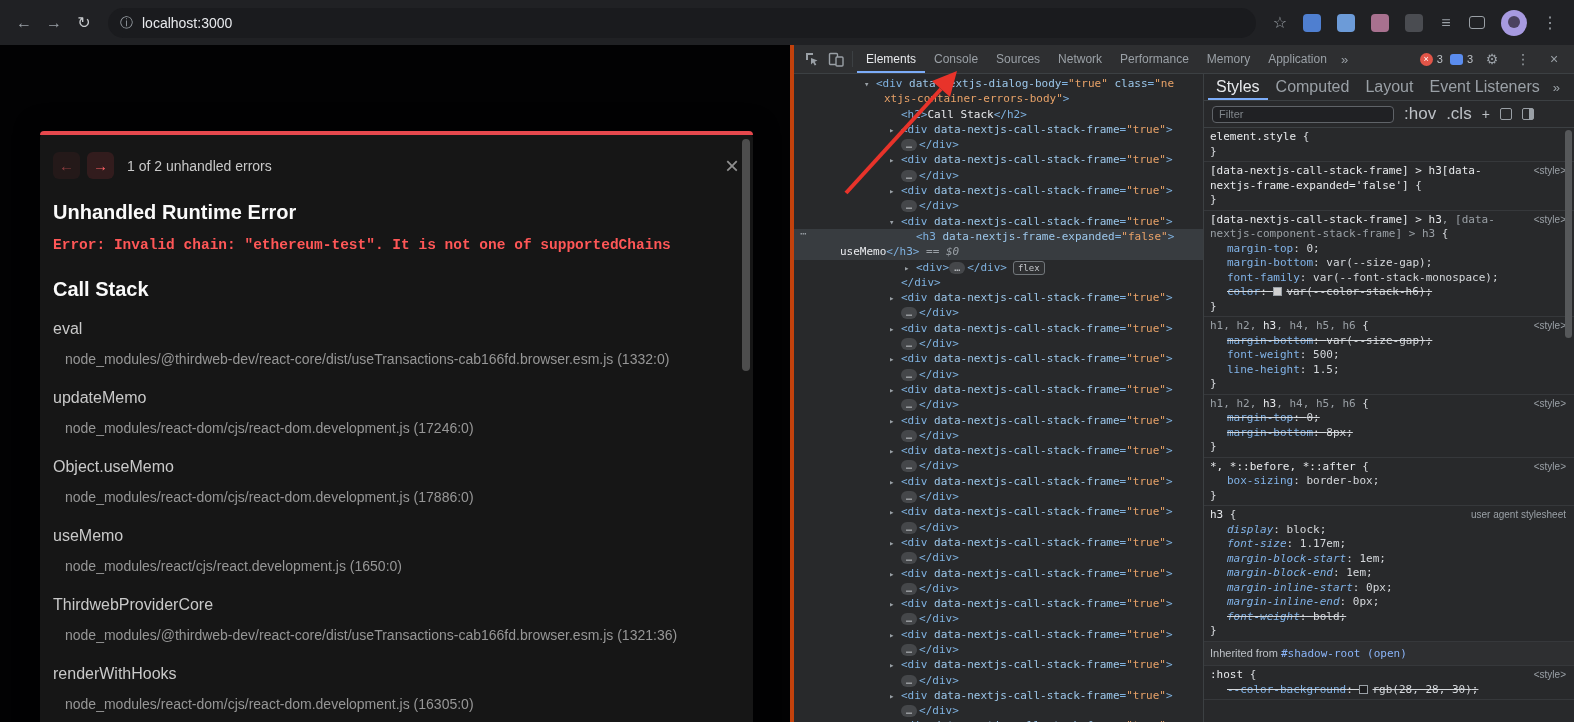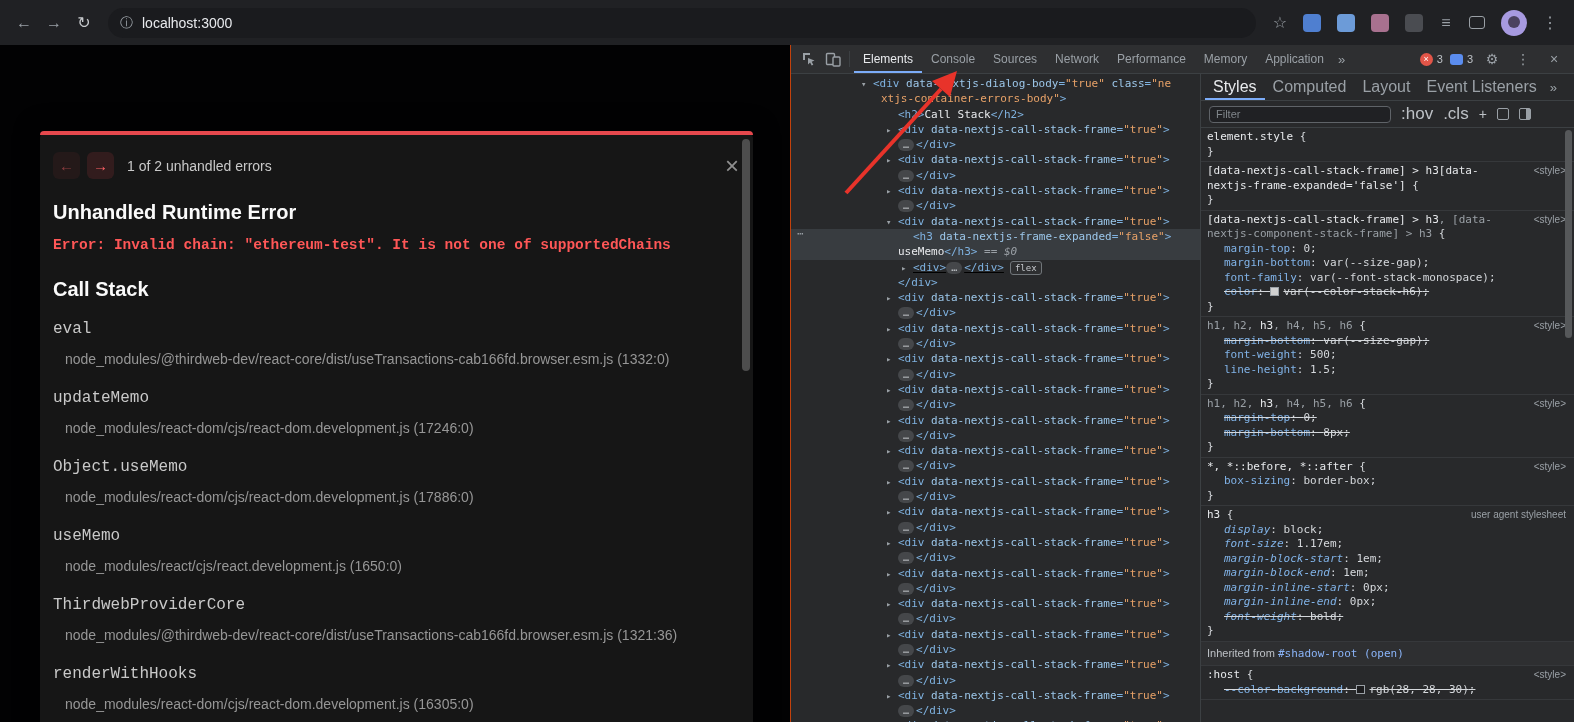--- a/index.html
+++ b/index.html
@@ -25,26 +25,26 @@
   .topline{height:4px;background:#e5484d;border-radius:7px 7px 0 0}
   .dlg-head{display:flex;align-items:center;padding:17px 14px 0 13px}
   .navbtn{width:27px;height:27px;border-radius:6px;background:rgba(229,72,77,.14);color:#ff6166;display:flex;align-items:center;justify-content:center;font-size:15px;margin-right:7px;flex:0 0 auto}
   .navbtn.prev{opacity:.5}
   .pag{color:#c9c9c9;font-size:14px;margin-left:6px}
   .dlg-close{margin-left:auto;color:#8f8f8f;font-size:24px;line-height:1}
   .dlg-title{margin:22px 13px 4px;font-size:20px;font-weight:bold;color:#fafafa}
   .dlg-msg{margin:13px 13px 0;font-family:"Liberation Mono",monospace;font-weight:bold;font-size:14.5px;color:#ff5757;white-space:nowrap}
   .dlg-cs{margin:25px 13px 0;font-size:20px;font-weight:bold;color:#fafafa}
   #frames{margin:0 13px}
-  .fname{font-family:Liberation Mono, monospace;font-size:16px;color:#c9c9c9;margin-top:19px}
+  .fname{font-family:Liberation Sans, sans-serif;font-size:16px;color:#c9c9c9;margin-top:19px}
   .floc{margin:13px 0 22px 12px;font-size:14px;color:#969696;white-space:nowrap}
   .dlg-scroll{position:absolute;right:3px;top:8px;width:8px;height:232px;background:#4d4d4d;border-radius:4px}
 
   
-  .devtools{position:absolute;top:45px;left:790px;right:0;bottom:0;background:#28292b;border-left:1px solid #c2410c;display:flex;flex-direction:column}
+  .devtools{position:absolute;top:45px;left:790px;right:0;bottom:0;background:#28292b;border-left:4px solid #c2410c;display:flex;flex-direction:column}
   .dt-toolbar{flex:0 0 29px;display:flex;align-items:center;border-bottom:1px solid #3c4043;background:#2e2f31;padding:0 6px}
   .dt-ic{width:24px;height:24px;display:flex;align-items:center;justify-content:center;color:#9aa0a6;font-size:14px;flex:0 0 auto}
   .vsep{width:1px;height:16px;background:#3c4043;margin:0 4px;flex:0 0 auto}
   .dt-tabs{display:flex}
   .dt-tab{padding:0 9px;font-size:12px;color:#9aa0a6;line-height:28px;white-space:nowrap}
   .dt-tab.active{color:#e8eaed;box-shadow:inset 0 -2px 0 #7cacf8}
   .dt-more{color:#9aa0a6;font-size:13px;padding:0 5px}
   .dt-right{margin-left:auto;display:flex;align-items:center;gap:7px;padding-right:2px}
   .badge{display:flex;align-items:center;gap:4px}
   .err-ic{width:13px;height:13px;border-radius:50%;background:#e25548;color:#fff;font-size:9px;display:flex;align-items:center;justify-content:center}
@@ -209,22 +209,22 @@
           <div class="dom-row" style="padding-left: 90px;"><span class="av">xtjs-container-errors-body"</span><span class="tg">&gt;</span></div>
           <div class="dom-row" style="padding-left: 107px;"><span class="tg">&lt;h2&gt;</span><span class="txt">Call Stack</span><span class="tg">&lt;/h2&gt;</span></div>
           <div class="dom-row" style="padding-left: 95px;"><span class="arr">▸</span><span class="tg">&lt;div</span><span class="an"> data-nextjs-call-stack-frame</span><span class="tg">=</span><span class="av">"true"</span><span class="tg">&gt;</span></div>
           <div class="dom-row" style="padding-left: 107px;"><span class="pill">…</span><span class="tg">&lt;/div&gt;</span></div>
           <div class="dom-row" style="padding-left: 95px;"><span class="arr">▸</span><span class="tg">&lt;div</span><span class="an"> data-nextjs-call-stack-frame</span><span class="tg">=</span><span class="av">"true"</span><span class="tg">&gt;</span></div>
           <div class="dom-row" style="padding-left: 107px;"><span class="pill">…</span><span class="tg">&lt;/div&gt;</span></div>
           <div class="dom-row" style="padding-left: 95px;"><span class="arr">▸</span><span class="tg">&lt;div</span><span class="an"> data-nextjs-call-stack-frame</span><span class="tg">=</span><span class="av">"true"</span><span class="tg">&gt;</span></div>
           <div class="dom-row" style="padding-left: 107px;"><span class="pill">…</span><span class="tg">&lt;/div&gt;</span></div>
           <div class="dom-row" style="padding-left: 95px;"><span class="arr">▾</span><span class="tg">&lt;div</span><span class="an"> data-nextjs-call-stack-frame</span><span class="tg">=</span><span class="av">"true"</span><span class="tg">&gt;</span></div>
           <div class="dom-row sel" style="padding-left: 122px;"><span class="tg">&lt;h3</span><span class="an"> data-nextjs-frame-expanded</span><span class="tg">=</span><span class="av">"false"</span><span class="tg">&gt;</span></div>
-          <div class="dom-row sel" style="padding-left: 107px;"><span class="txt">useMemo</span><span class="tg">&lt;/h3&gt;</span><span class="hint"> == $0</span></div>
-          <div class="dom-row" style="padding-left: 110px; text-decoration: underline;"><span class="arr">▸</span><span class="tg">&lt;div&gt;</span><span class="pill">…</span><span class="tg">&lt;/div&gt;</span><span class="flexbadge">flex</span></div>
+          <div class="dom-row sel" style="padding-left: 46px;"><span class="txt">useMemo</span><span class="tg">&lt;/h3&gt;</span><span class="hint"> == $0</span></div>
+          <div class="dom-row" style="padding-left: 110px;"><span class="arr">▸</span><span class="tg">&lt;div&gt;</span><span class="pill">…</span><span class="tg">&lt;/div&gt;</span><span class="flexbadge">flex</span></div>
           <div class="dom-row" style="padding-left: 107px;"><span class="tg">&lt;/div&gt;</span></div>
           <div class="dom-row" style="padding-left: 95px;"><span class="arr">▸</span><span class="tg">&lt;div</span><span class="an"> data-nextjs-call-stack-frame</span><span class="tg">=</span><span class="av">"true"</span><span class="tg">&gt;</span></div>
           <div class="dom-row" style="padding-left: 107px;"><span class="pill">…</span><span class="tg">&lt;/div&gt;</span></div>
           <div class="dom-row" style="padding-left: 95px;"><span class="arr">▸</span><span class="tg">&lt;div</span><span class="an"> data-nextjs-call-stack-frame</span><span class="tg">=</span><span class="av">"true"</span><span class="tg">&gt;</span></div>
           <div class="dom-row" style="padding-left: 107px;"><span class="pill">…</span><span class="tg">&lt;/div&gt;</span></div>
           <div class="dom-row" style="padding-left: 95px;"><span class="arr">▸</span><span class="tg">&lt;div</span><span class="an"> data-nextjs-call-stack-frame</span><span class="tg">=</span><span class="av">"true"</span><span class="tg">&gt;</span></div>
           <div class="dom-row" style="padding-left: 107px;"><span class="pill">…</span><span class="tg">&lt;/div&gt;</span></div>
           <div class="dom-row" style="padding-left: 95px;"><span class="arr">▸</span><span class="tg">&lt;div</span><span class="an"> data-nextjs-call-stack-frame</span><span class="tg">=</span><span class="av">"true"</span><span class="tg">&gt;</span></div>
           <div class="dom-row" style="padding-left: 107px;"><span class="pill">…</span><span class="tg">&lt;/div&gt;</span></div>
           <div class="dom-row" style="padding-left: 95px;"><span class="arr">▸</span><span class="tg">&lt;div</span><span class="an"> data-nextjs-call-stack-frame</span><span class="tg">=</span><span class="av">"true"</span><span class="tg">&gt;</span></div>

